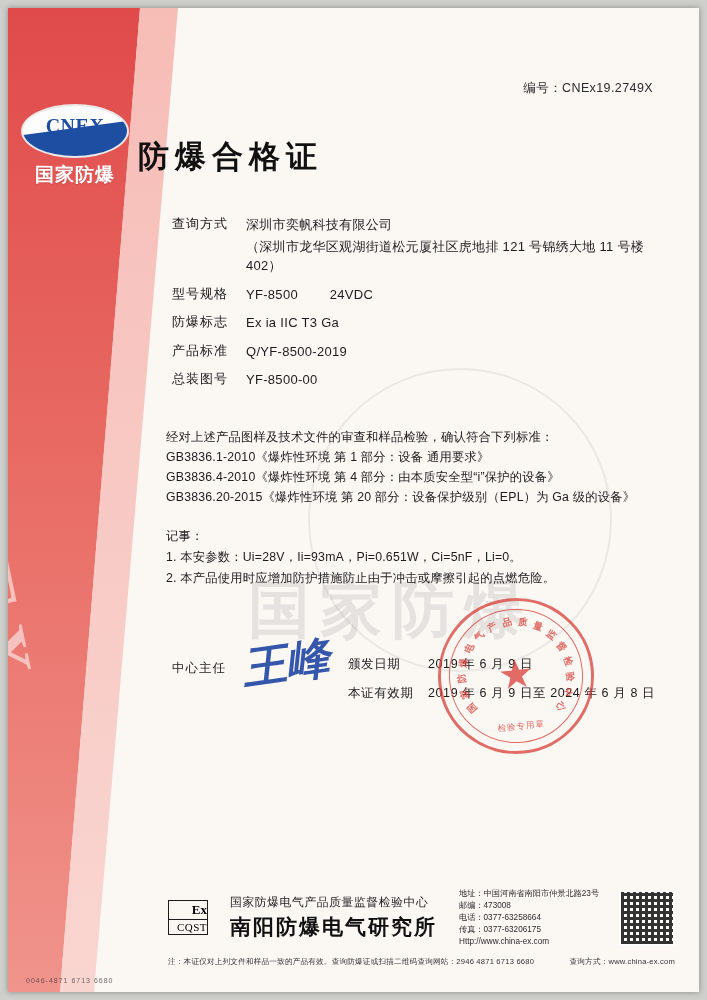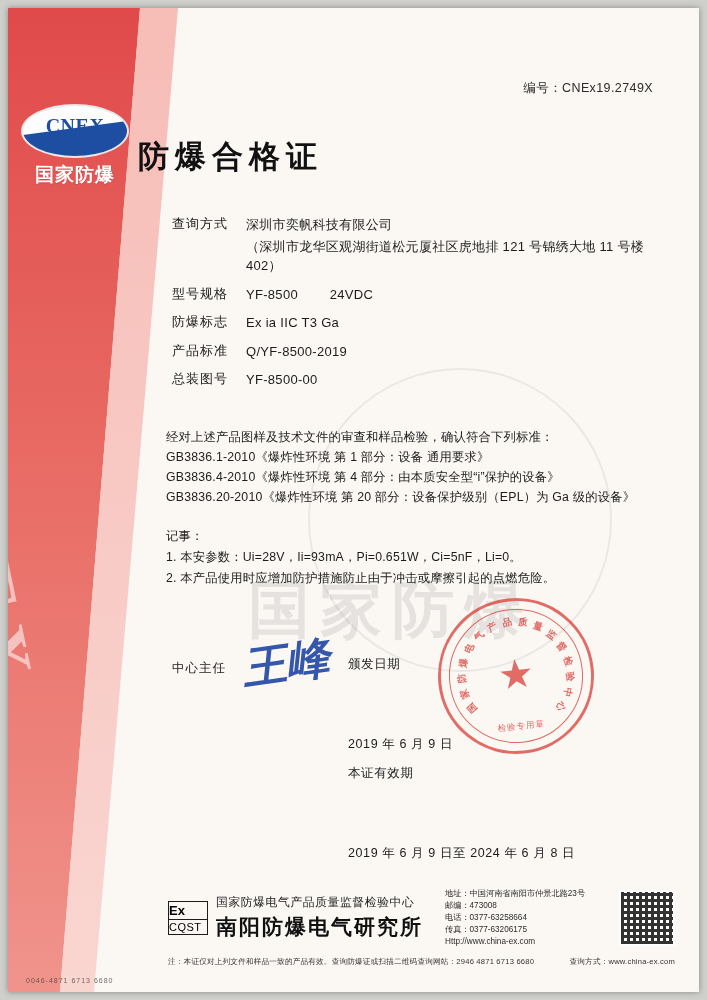--- a/index.html
+++ b/index.html
@@ -227,21 +227,20 @@
   .date-rows {
     position: absolute;
     left: 176px;
     top: 0;
     width: 330px;
   }
   .date-row {
     display: flex;
     margin-bottom: 12px;
     letter-spacing: 0.6px;
-    flex-direction: column;
   }
   .date-label {
     width: 80px;
     flex: 0 0 80px;
   }
   
   .stamp {
     position: absolute;
     left: 430px;
     top: 590px;
@@ -299,23 +298,23 @@
     top: 880px;
   }
   .footer-main {
     display: flex;
     align-items: center;
   }
   .ex-mark {
     width: 38px;
     flex: 0 0 38px;
     border: 1.6px solid #1c1c1c;
-    text-align: left;
-    font-family: Liberation Sans, sans-serif;
-    margin-right: 8px;
+    text-align: right;
+    font-family: Liberation Serif, serif;
+    margin-right: 22px;
   }
   .ex-mark .ex-top {
     font-size: 13px;
     font-weight: bold;
     border-bottom: 1.4px solid #1c1c1c;
     padding: 1px 0;
   }
   .ex-mark .ex-bot {
     font-size: 11px;
     padding: 1px 0;
@@ -434,21 +433,21 @@
       <div class="field-row">
         <div class="field-label">总装图号</div>
         <div class="field-value">YF-8500-00</div>
       </div>
     </div>
 
     <div class="standards">
       <div>经对上述产品图样及技术文件的审查和样品检验，确认符合下列标准：</div>
       <div>GB3836.1-2010《爆炸性环境 第 1 部分：设备 通用要求》</div>
       <div>GB3836.4-2010《爆炸性环境 第 4 部分：由本质安全型“i”保护的设备》</div>
-      <div>GB3836.20-2010《爆炸性环境 第 20 部分：设备保护级别（EPL）为 Ga 级的设备》</div>
+      <div>GB3836.20-2015《爆炸性环境 第 20 部分：设备保护级别（EPL）为 Ga 级的设备》</div>
     </div>
 
     <div class="notes">
       <div>记事：</div>
       <div>1. 本安参数：Ui=28V，Ii=93mA，Pi=0.651W，Ci=5nF，Li=0。</div>
       <div>2. 本产品使用时应增加防护措施防止由于冲击或摩擦引起的点燃危险。</div>
     </div>
 
     <div class="sign-area">
       <div class="sign-label">中心主任</div>

